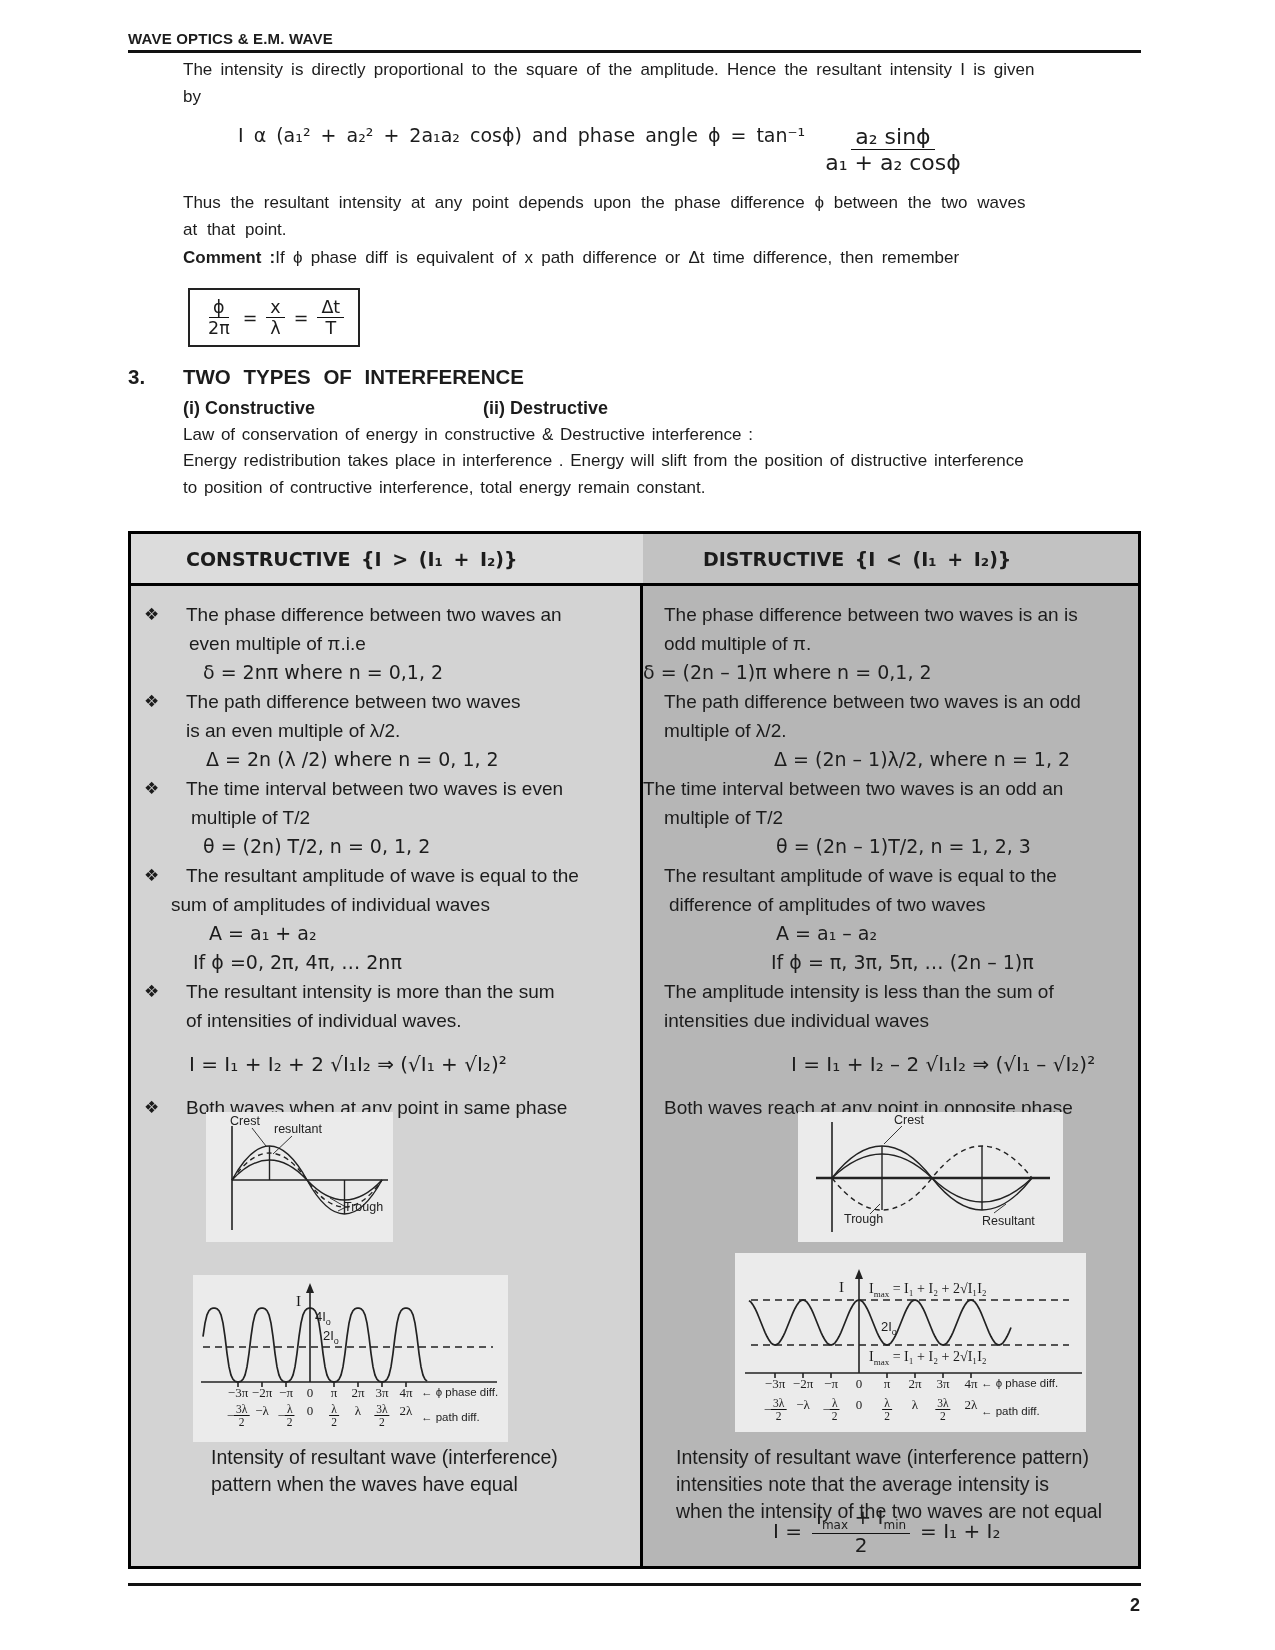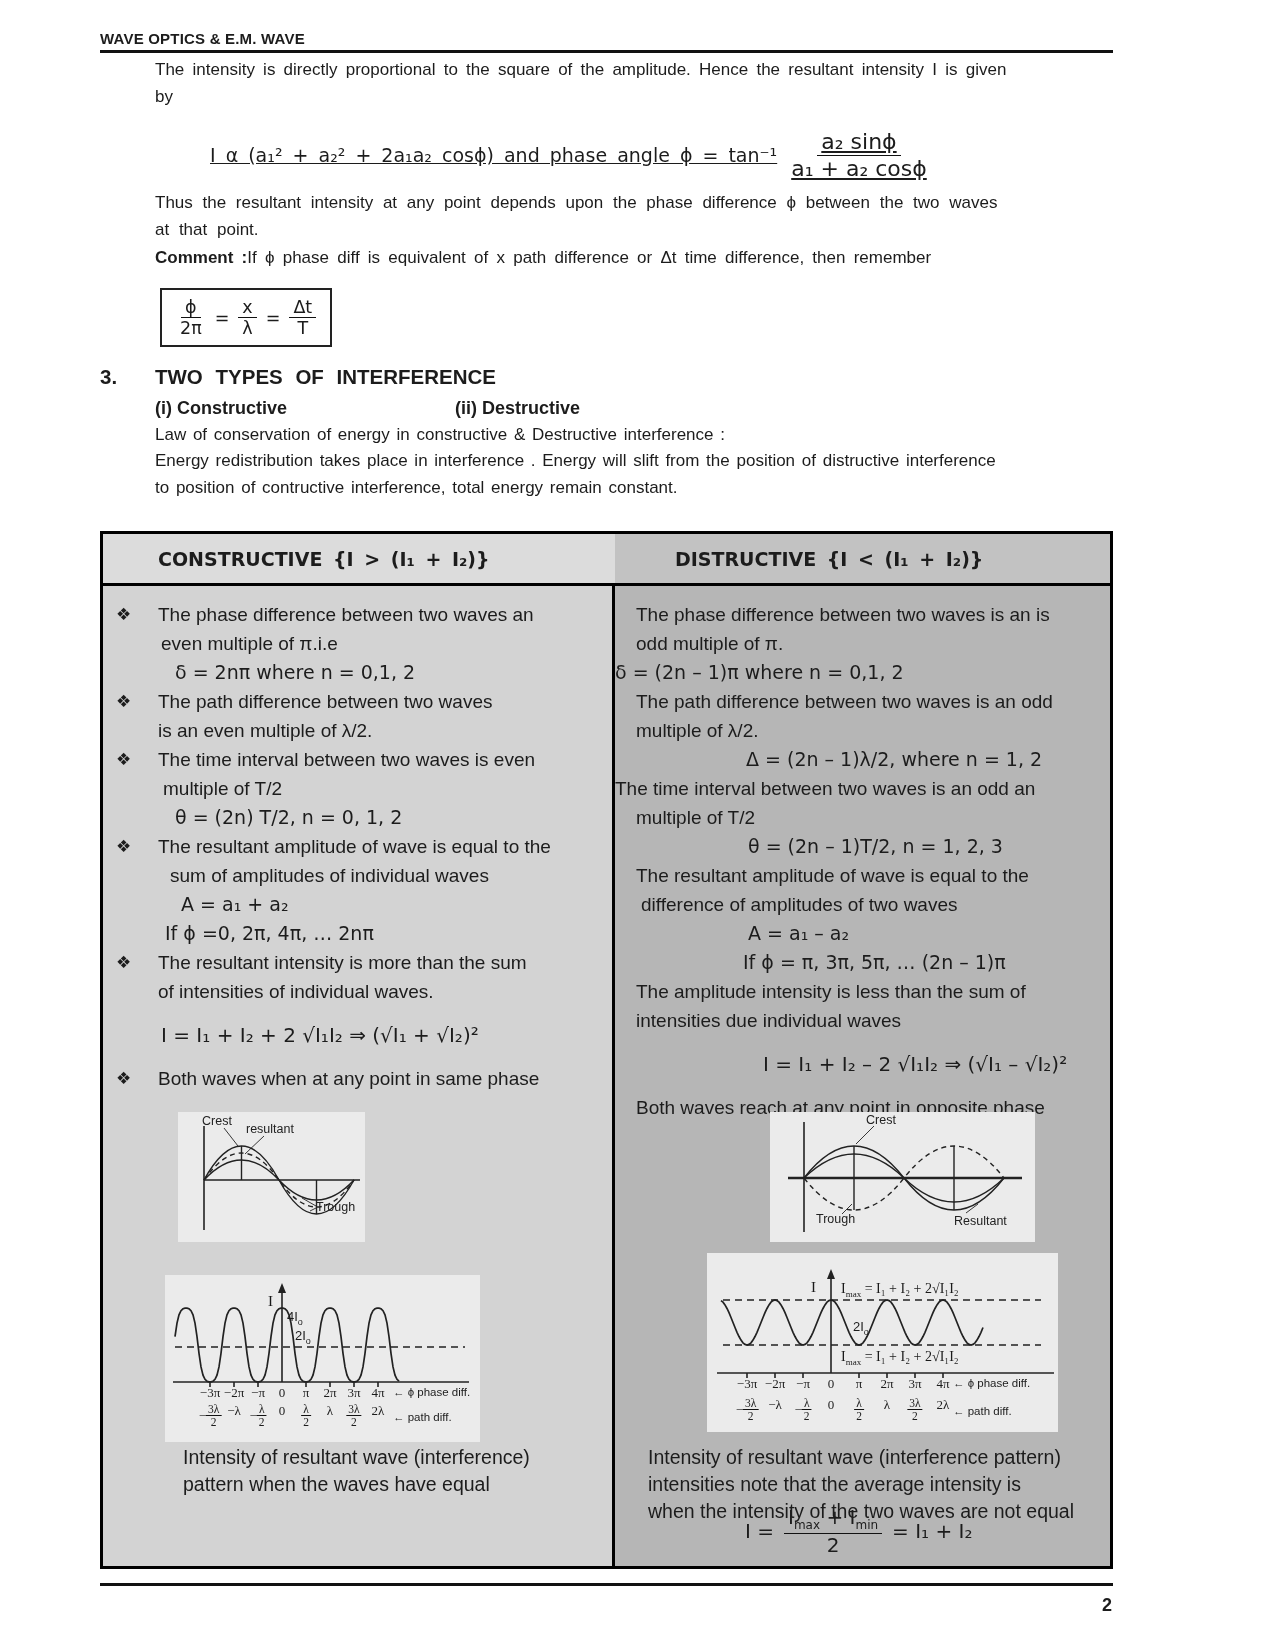--- a/index.html
+++ b/index.html
@@ -1,31 +1,31 @@
 <!DOCTYPE html>
 <html style="--ink: #1c1c1c; --table-left-bg: #d3d3d3; --table-right-bg: #b6b6b6; --header-left-bg: #dcdcdc; --header-right-bg: #c2c2c2; --panel-bg: #ebebeb; --border: #000000;"><head>
 <meta charset="utf-8">
 <style>
   :root{
     --ink:#1c1c1c; --table-left-bg:#d3d3d3; --table-right-bg:#b6b6b6;
     --header-left-bg:#dcdcdc; --header-right-bg:#c2c2c2; --panel-bg:#ebebeb; --border:#000;
   }
   html,body{margin:0;padding:0;background:#fff;}
   body{width:1275px;height:1650px;position:relative;font-family:"Liberation Sans",sans-serif;color:var(--ink);overflow:hidden;}
-  .abs{position:absolute;}
+  .abs{position:absolute;margin-left:28px;}
   .fm{font-family:"DejaVu Sans",sans-serif;}
   .b{font-weight:bold;}
   .j{white-space:nowrap;}
   
   .frac{display:inline-flex;flex-direction:column;align-items:center;vertical-align:middle;line-height:1.15;}
   .frac .fn{border-bottom:1.6px solid #111;padding:0 4px;text-align:center;}
   .frac .fd{padding:0 4px;text-align:center;}
   
   .ptext{font-size:17px;}
-  .frow{display:flex;align-items:center;gap:10px;font-size:19px;text-decoration:underline;}
+  .frow{display:flex;align-items:flex-start;gap:16px;font-size:19px;}
   .relbox{display:flex;align-items:center;gap:9px;border:2px solid #222;background:#fff;padding:7px 14px;font-size:17.5px;}
   .sect{font-size:20.5px;font-weight:bold;word-spacing:7px;}
   .subh{font-size:18px;font-weight:bold;}
   
   .tbl{left:100px;top:531px;width:1007px;height:1032px;border:3px solid var(--border);background:var(--table-left-bg);}
   .tbl-rbg{position:absolute;left:509px;top:0;bottom:0;right:0;background:var(--table-right-bg);border-left:3px solid var(--border);}
   .thead{position:absolute;left:0;top:0;right:0;height:49px;border-bottom:3px solid var(--border);}
   .hcell{position:absolute;top:0;bottom:0;display:flex;align-items:center;font-size:19px;font-weight:bold;word-spacing:4px;}
   .hcell.hl{left:0;width:509px;background:var(--header-left-bg);padding-left:55px;}
   .hcell.hr{left:512px;right:0;background:var(--header-right-bg);padding-left:60px;}
@@ -115,25 +115,26 @@
   <div class="thead">
     <div class="hcell hl fm">CONSTRUCTIVE {I &gt; (I₁ + I₂)}</div>
     <div class="hcell hr fm">DISTRUCTIVE {I &lt; (I₁ + I₂)}</div>
   </div>
   <div class="tcol cl" id="colL">
       <div class="tline" style="padding-left: 55px;"><span class="blt">❖</span><span>The phase difference between two waves an</span></div>
       <div class="tline" style="padding-left: 58px;"><span>even multiple of π.i.e</span></div>
       <div class="tline fm" style="padding-left: 72px;"><span>δ = 2nπ where n = 0,1, 2</span></div>
       <div class="tline" style="padding-left: 55px;"><span class="blt">❖</span><span>The path difference between two waves</span></div>
       <div class="tline" style="padding-left: 55px;"><span>is an even multiple of λ/2.</span></div>
+      <div class="tline fm" style="padding-left: 75px;"><span>Δ = 2n (λ /2)  where n = 0, 1, 2</span></div>
       <div class="tline" style="padding-left: 55px;"><span class="blt">❖</span><span>The time interval between two waves is even</span></div>
       <div class="tline" style="padding-left: 60px;"><span>multiple of T/2</span></div>
       <div class="tline fm" style="padding-left: 72px;"><span>θ = (2n) T/2,   n = 0, 1, 2</span></div>
       <div class="tline" style="padding-left: 55px;"><span class="blt">❖</span><span>The resultant amplitude of wave is equal to the</span></div>
-      <div class="tline" style="padding-left: 67px;"><span>sum of amplitudes of  individual waves</span></div>
+      <div class="tline" style="padding-left: 40px;"><span>sum of amplitudes of  individual waves</span></div>
       <div class="tline fm" style="padding-left: 78px;"><span>A = a₁ + a₂</span></div>
       <div class="tline fm" style="padding-left: 62px;"><span>If ϕ =0, 2π, 4π, … 2nπ</span></div>
       <div class="tline" style="padding-left: 55px;"><span class="blt">❖</span><span>The resultant intensity is more than the sum</span></div>
       <div class="tline" style="padding-left: 55px;"><span>of intensities of individual waves.</span></div>
       <div class="tline big fm" style="padding-left: 58px;">
         <span>I = I₁ + I₂ + 2 √I₁I₂   ⇒  (√I₁ + √I₂)²</span>
       </div>
       <div class="tline" style="padding-left: 55px;"><span class="blt">❖</span><span>Both waves when at any point in same phase</span></div>
     </div>
   <div class="tcol cr" id="colR">

